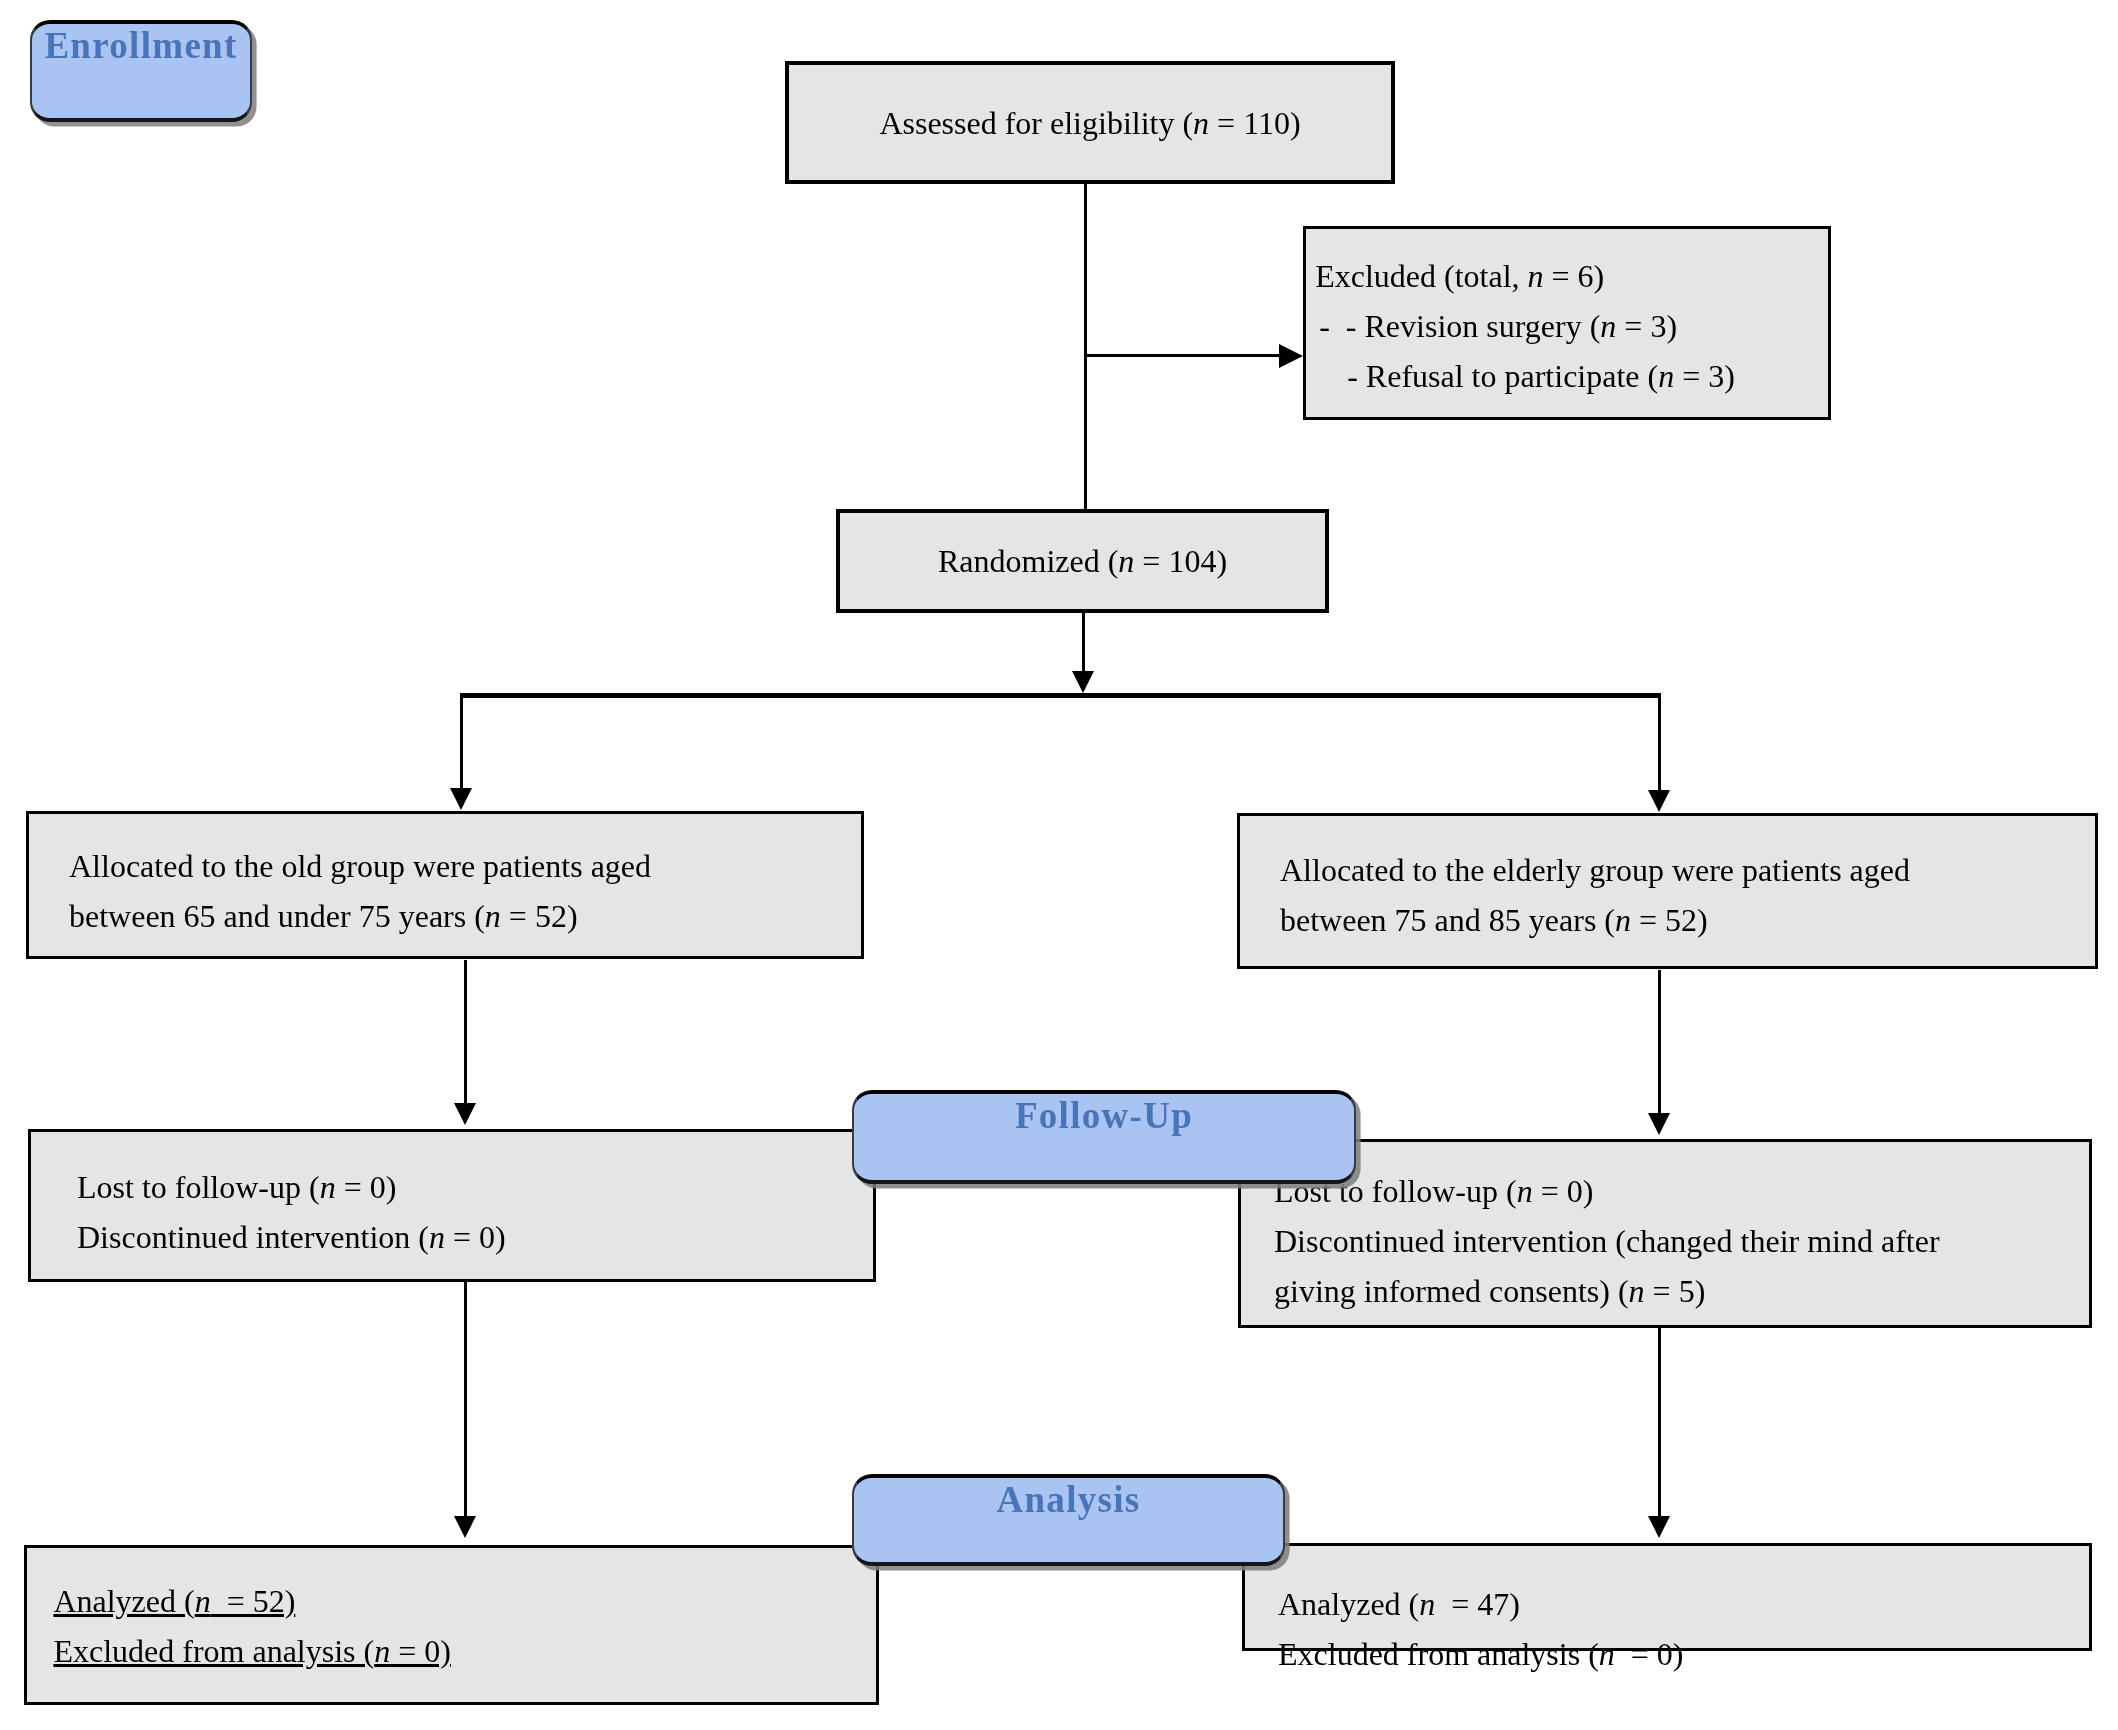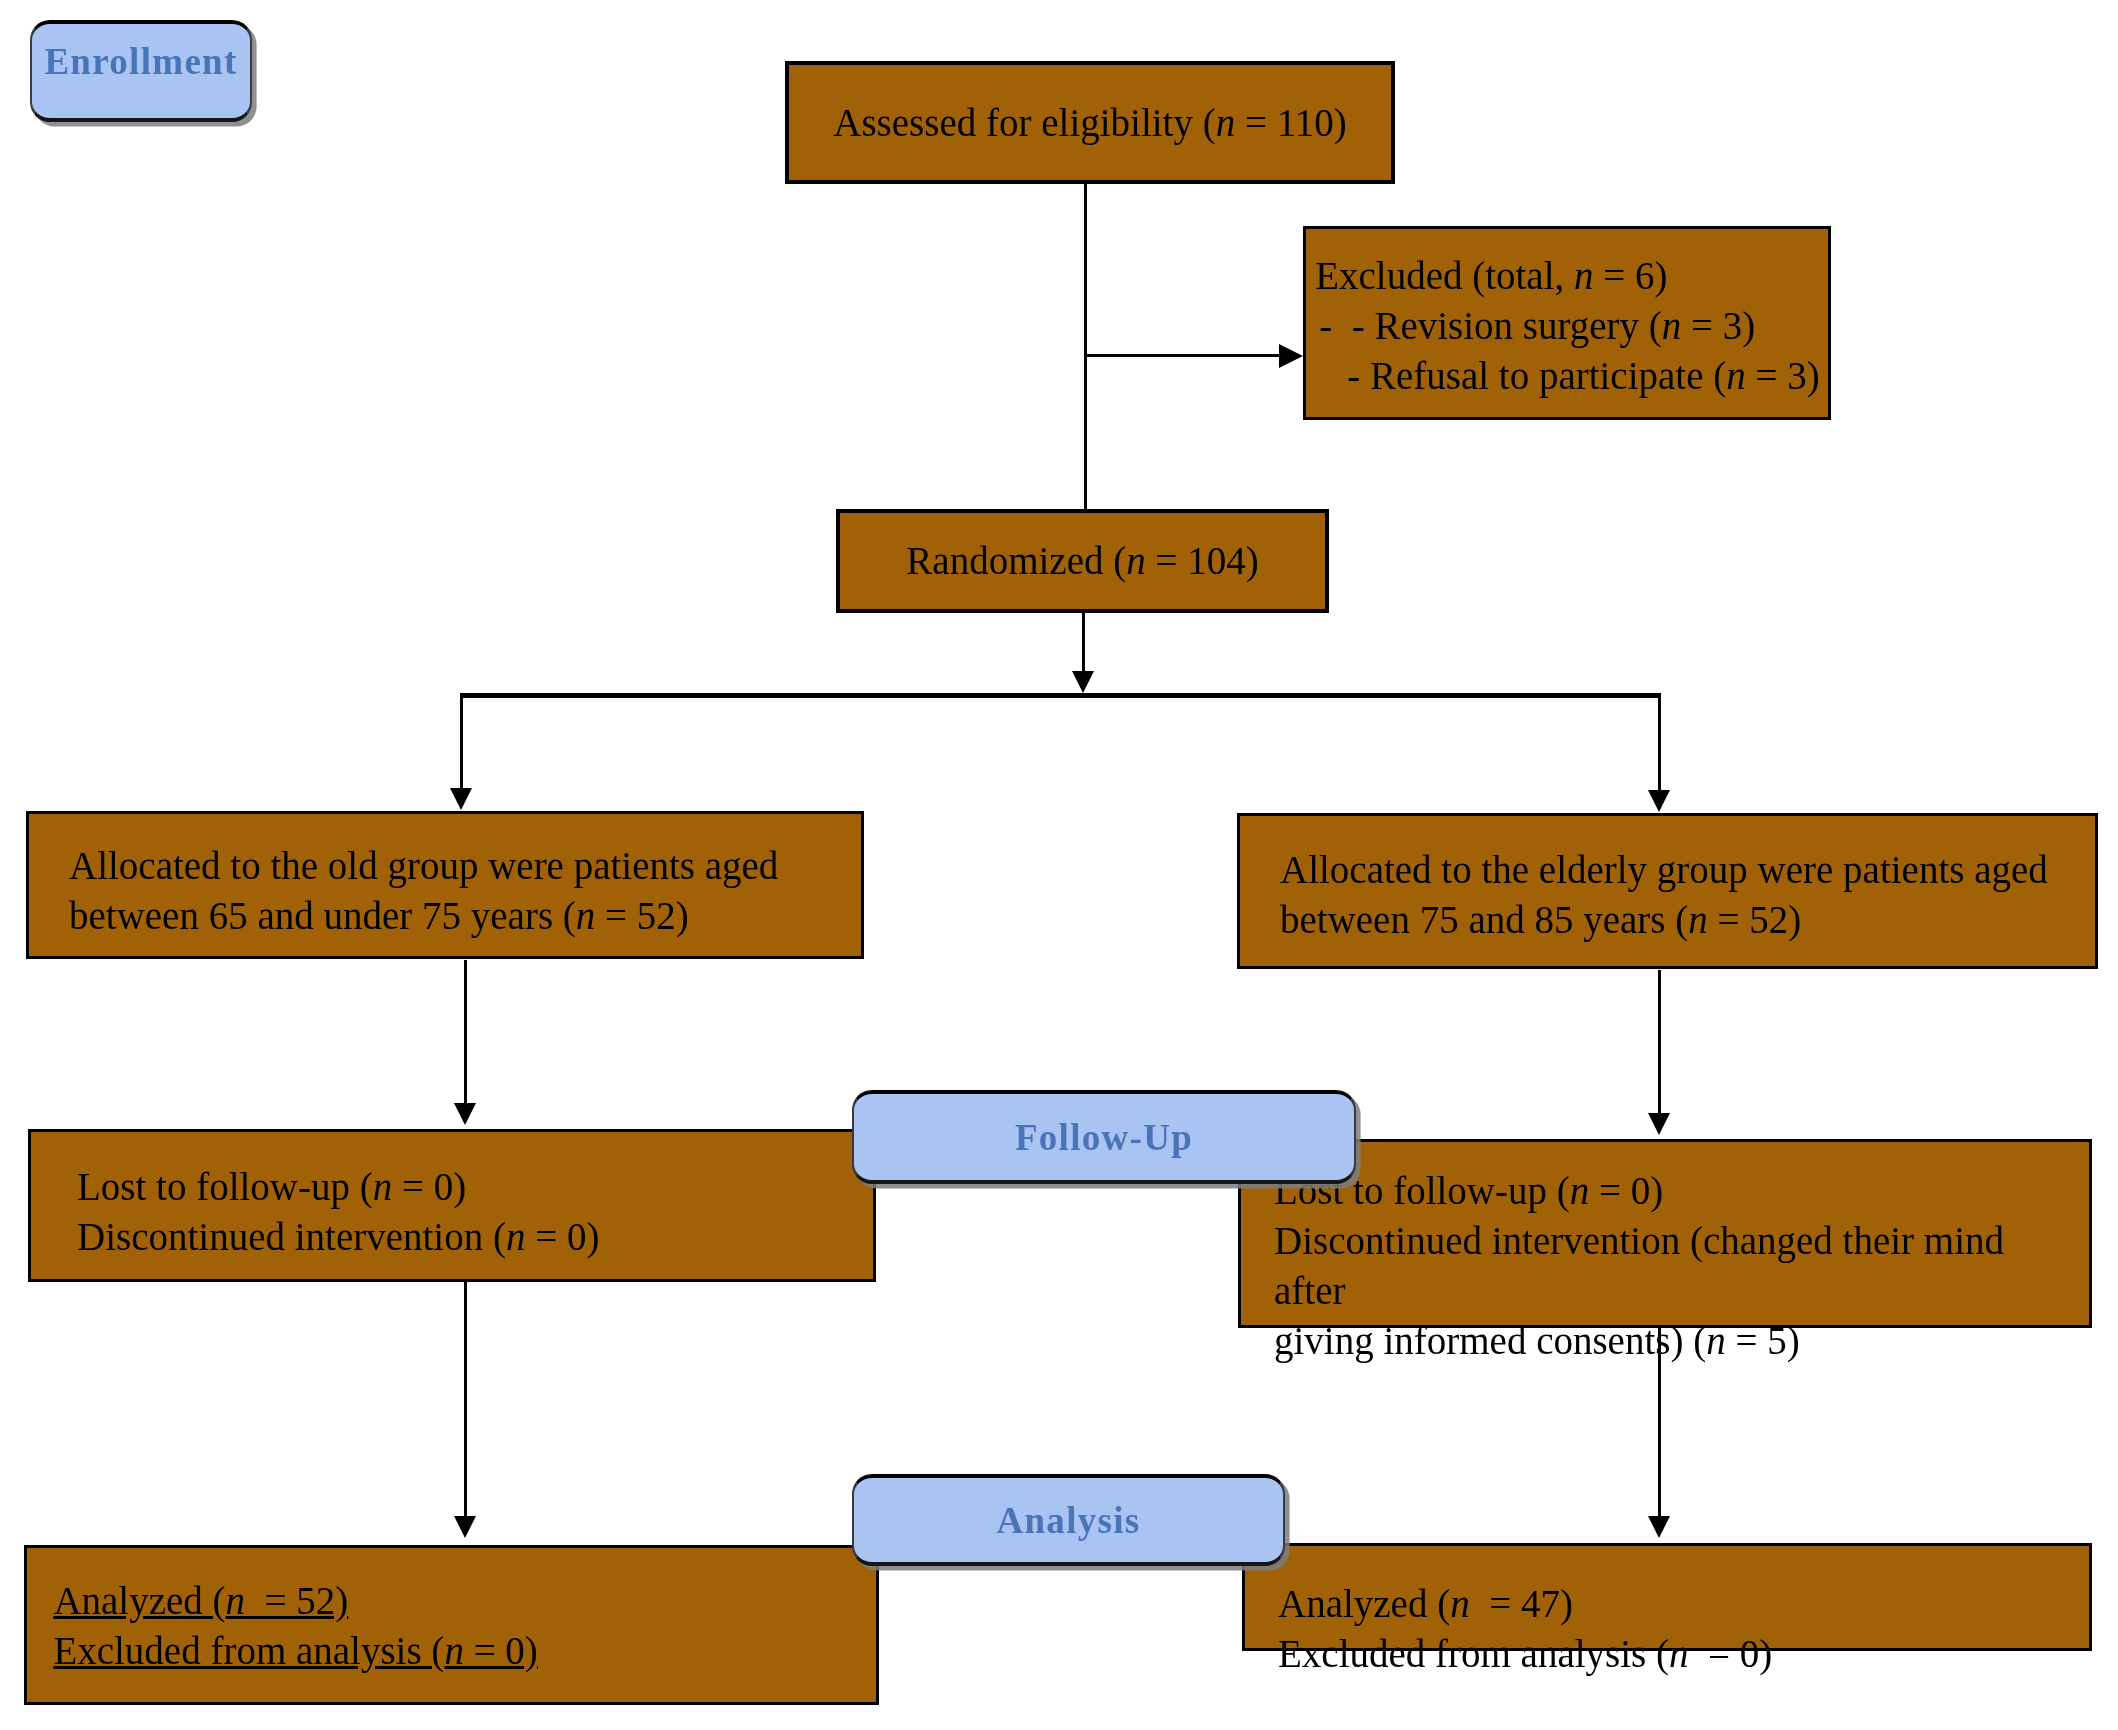--- a/index.html
+++ b/index.html
@@ -3,33 +3,33 @@
 <meta charset="utf-8">
 <style>
   html,body{margin:0;padding:0;background:#ffffff;}
   #page{
     position:relative;width:2119px;height:1730px;background:#ffffff;
     font-family:"Liberation Serif", "DejaVu Serif", serif;color:#000;
     overflow:hidden;
   }
   
   .box{
-    position:absolute;box-sizing:border-box;background:#a16207;
-    border:3.3px solid #000;font-size:39px;line-height:50px;z-index:2;
+    position:absolute;box-sizing:border-box;background:#e5e5e5;
+    border:3.3px solid #000;font-size:32px;line-height:50px;z-index:2;
   }
   .box.heavy{border-width:4px;}
   .box.center{display:flex;align-items:center;justify-content:center;text-align:center;}
   .box i{font-style:italic;}
   
   .stage{
     position:absolute;box-sizing:border-box;background:#a9c4f3;
     border:2.6px solid #3a3a3a;border-top:4.6px solid #000;border-bottom:4px solid #161616;
     border-radius:20px;z-index:5;
     box-shadow:4.6px 4.6px 0 rgba(125,125,125,0.85);
-    display:flex;align-items:center;justify-content:center;
+    display:flex;justify-content:center;
     color:#4a74b8;font-weight:bold;font-size:37px;letter-spacing:1.3px;
   }
   
   .vline{position:absolute;width:2.6px;background:#000;z-index:3;}
   .hline{position:absolute;height:2.6px;background:#000;z-index:3;}
   .hline.thick{height:4.6px;}
   .arr-d{
     position:absolute;width:0;height:0;z-index:4;
     border-left:11.2px solid transparent;border-right:11.2px solid transparent;
     border-top:22.4px solid #000;

